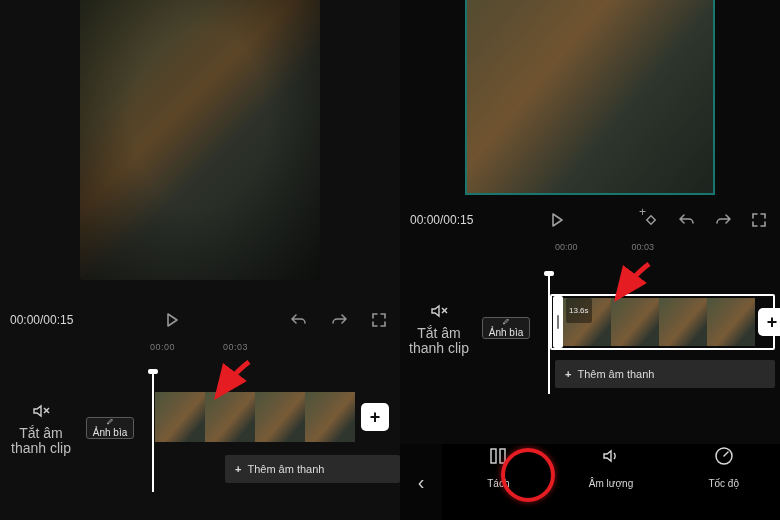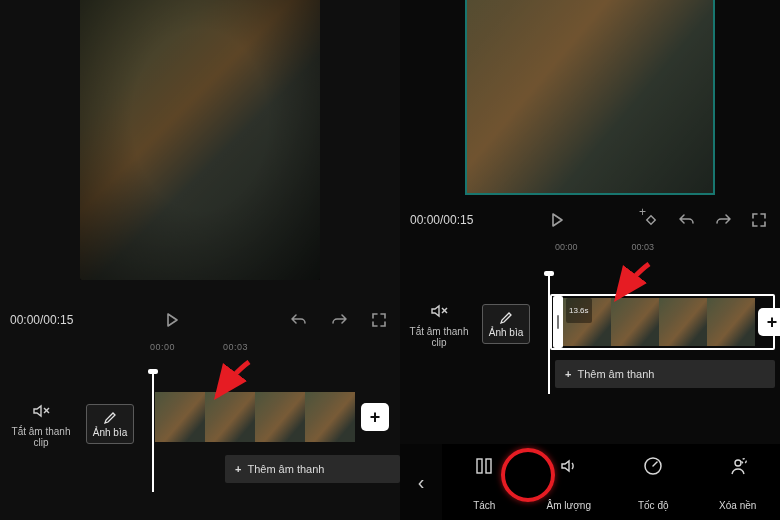--- a/index.html
+++ b/index.html
@@ -54,23 +54,23 @@
   .ruler-l{
     position:absolute;left:150px;top:342px;width:250px;height:14px;
     font-size:9px;color:var(--muted);letter-spacing:.5px;
     display:flex;gap:48px;
   }
 
   .muterow-l{
     position:absolute;left:10px;top:400px;width:140px;
     display:flex;align-items:center;gap:14px;
   }
-  .mutebox{display:flex;flex-direction:column;align-items:center;gap:4px;color:#bfbfbf;font-size:10px;line-height:1.1;text-align:center}
+  .mutebox{display:flex;flex-direction:column;align-items:center;gap:4px;color:#bfbfbf;font-size:14px;line-height:1.1;text-align:center}
   .coverbtn{
-    width:48px;height:40px;border:1px solid #5a5a5a;border-radius:3px;
+    width:48px;height:22px;border:1px solid #5a5a5a;border-radius:3px;
     background:#1b1b1b;display:flex;flex-direction:column;align-items:center;justify-content:center;
     gap:2px;font-size:10px;color:#e4e4e4;
   }
 
   .track-l{
     position:absolute;left:155px;top:390px;width:240px;height:54px;
     display:flex;align-items:center;gap:0;
   }
   .playhead-l{
     position:absolute;left:152px;top:372px;width:2px;height:120px;background:var(--wht);
@@ -145,22 +145,22 @@
   
   .toolbar{
     position:absolute;left:400px;top:444px;width:380px;height:76px;
     background:#000;display:flex;align-items:center;
   }
   .backbtn{
     width:42px;height:76px;display:flex;align-items:center;justify-content:center;
     color:#cfcfcf;font-size:20px;background:#060606;
   }
   .tool{
-    flex:1;height:76px;display:flex;flex-direction:column;align-items:center;justify-content:center;
-    gap:22px;font-size:10px;color:#d8d8d8;
+    flex:1;height:76px;display:flex;flex-direction:column;align-items:center;justify-content:flex-start;
+    gap:10px;font-size:10px;color:#d8d8d8;
   }
   .tool .ico{width:24px;height:24px}
   .ring{
     position:absolute;left:501px;top:448px;width:54px;height:54px;
     border:4px solid var(--red);border-radius:50%;
     box-shadow:0 0 6px rgba(230,28,35,.6);
     pointer-events:none;
   }
 
   svg{display:block}
@@ -358,24 +358,14 @@
   </div>
   <div class="tool">
     <span class="ico">
       <svg width="22" height="22" viewBox="0 0 22 22">
           <circle cx="11" cy="11" r="8" fill="none" stroke="#d8d8d8" stroke-width="1.5"></circle>
           <path d="M11 11L15 7" stroke="#d8d8d8" stroke-width="1.5" stroke-linecap="round"></path>
         </svg>
     </span>
     <span>Tốc độ</span>
   </div>
-  <div class="tool">
-    <span class="ico">
-      <svg width="22" height="22" viewBox="0 0 22 22">
-          <circle cx="11" cy="8" r="3" fill="none" stroke="#d8d8d8" stroke-width="1.4"></circle>
-          <path d="M5 19c1-4 4-5 6-5s5 1 6 5" fill="none" stroke="#d8d8d8" stroke-width="1.4"></path>
-          <circle cx="17" cy="6" r="2.2" fill="none" stroke="#d8d8d8" stroke-width="1.4" stroke-dasharray="2 2"></circle>
-        </svg>
-    </span>
-    <span>Xóa nền</span>
-  </div>
 </div>
 <div class="ring"></div>
 
 </body></html>

